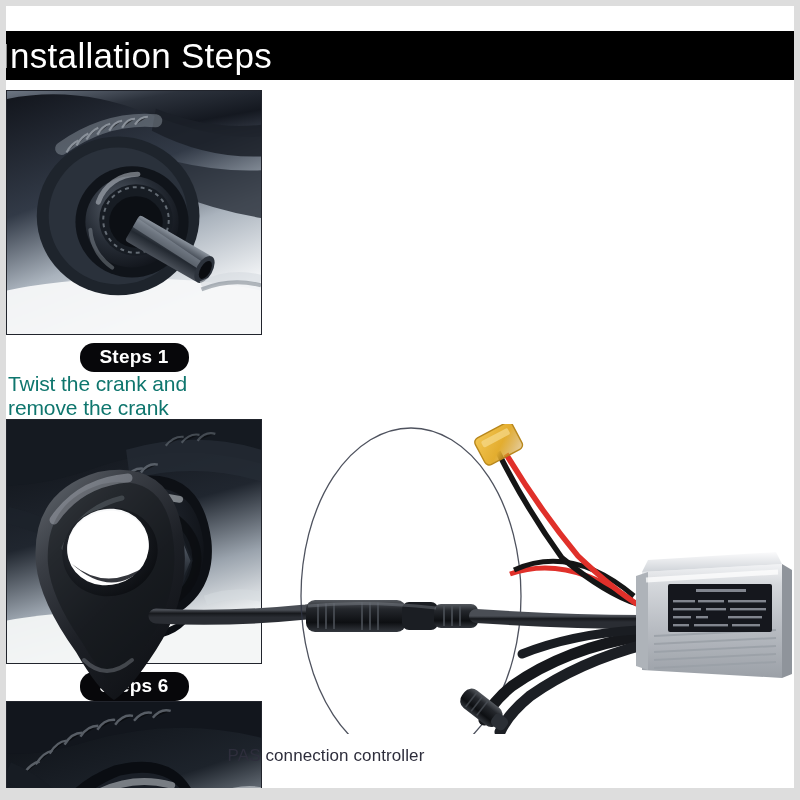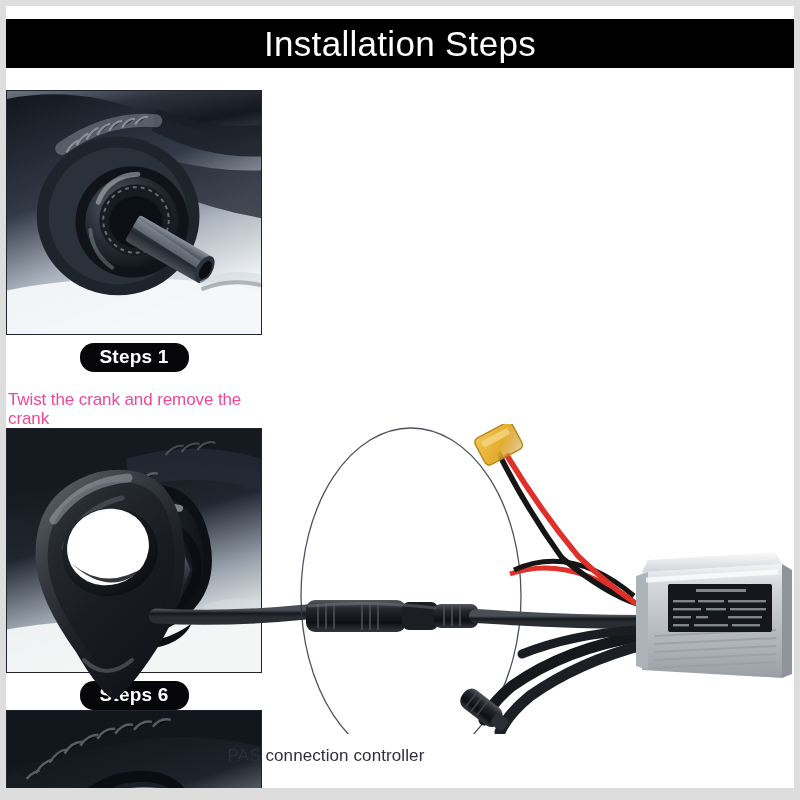--- a/index.html
+++ b/index.html
@@ -24,26 +24,26 @@
     position: absolute;
     left: 6px; top: 6px;
     width: 788px; height: 782px;
     background: #ffffff;
     overflow: hidden;
   }
 
   
   .title-bar {
     position: absolute;
-    left: -6px; top: 13px;
+    left: -6px; top: 25px;
     width: 800px; height: 49px;
     background: #000000;
     display: flex;
     align-items: center;
-    justify-content: center;
+    justify-content: flex-start;
   }
   .title-text {
     color: #ffffff;
     font-size: 35px;
     font-weight: 400;
     letter-spacing: 0.3px;
     font-family: "Liberation Sans", sans-serif;
     line-height: 1;
   }
 
@@ -77,23 +77,23 @@
     border-radius: 14px;
     padding: 3px 20px 4px 20px;
     font-size: 19px;
     font-weight: bold;
     letter-spacing: 0.2px;
     line-height: 1.15;
     white-space: nowrap;
   }
 
   .caption {
-    margin-top: 18px;
-    color: #ec4899;
-    font-size: 17px;
+    margin-top: 0;
+    color: #0f766e;
+    font-size: 21px;
     line-height: 1.13;
     letter-spacing: -0.1px;
     padding-left: 2px;
     font-family: "Liberation Sans", sans-serif;
   }
 
   
   .diagram {
     position: absolute;
     left: 0; top: 418px;

